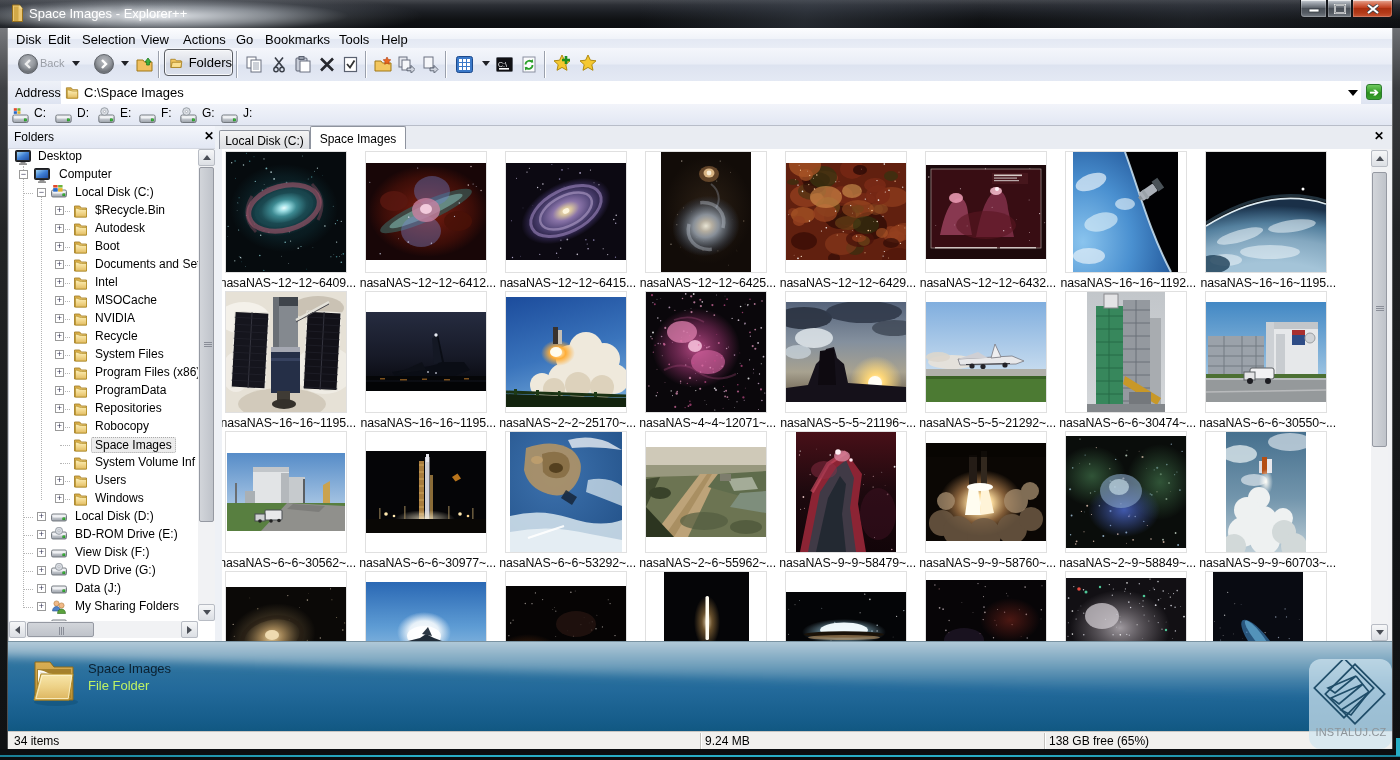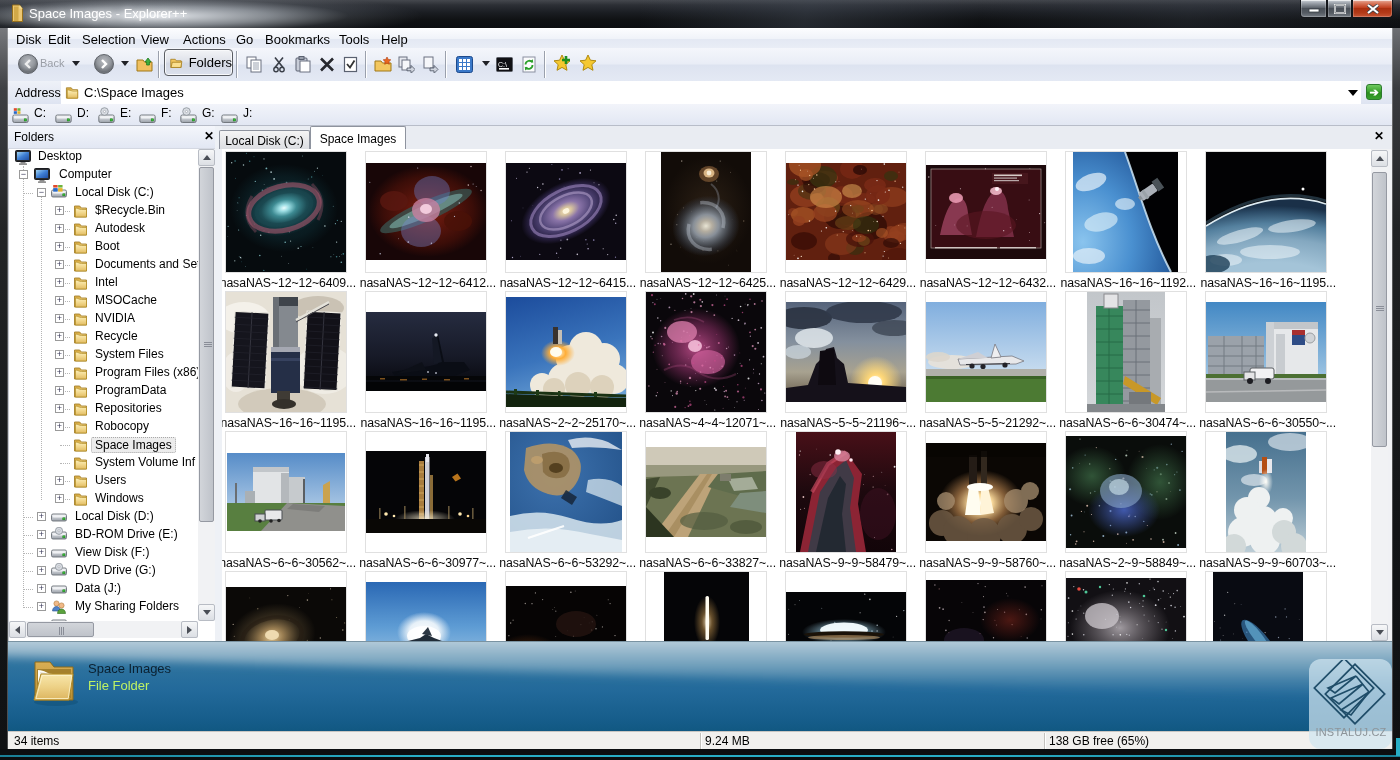--- a/index.html
+++ b/index.html
@@ -1689,21 +1689,21 @@
       </g>
       <g fill="#d2d9d9">
         <circle cx="58" cy="100" r="12"></circle>
         <circle cx="68" cy="114" r="13"></circle>
         <circle cx="8" cy="114" r="12"></circle>
       </g>
     </svg>
 <div class="thl" style="left:-6px;top:407px">nasaNAS~6~6~30562~...</div>
 <div class="thl" style="left:134px;top:407px">nasaNAS~6~6~30977~...</div>
 <div class="thl" style="left:274px;top:407px">nasaNAS~6~6~53292~...</div>
-<div class="thl" style="left:414px;top:407px">nasaNAS~6~6~33827~...</div>
+<div class="thl" style="left:414px;top:407px">nasaNAS~2~6~55962~...</div>
 <div class="thl" style="left:554px;top:407px">nasaNAS~9~9~58479~...</div>
 <div class="thl" style="left:694px;top:407px">nasaNAS~9~9~58760~...</div>
 <div class="thl" style="left:834px;top:407px">nasaNAS~2~9~58849~...</div>
 <div class="thl" style="left:974px;top:407px">nasaNAS~9~9~60703~...</div>
 <div class="cell" style="left:3px;top:422px;width:122px;height:122px"></div>
 <svg class="th" style="left:4px;top:438px" width="120" height="90" viewBox="0 0 120 90">
       <rect width="120" height="90" fill="#0b0907"></rect>
       <circle cx="6.0" cy="85.1" r="0.34" fill="#a89878" opacity="0.7"></circle>
       <circle cx="78.4" cy="66.8" r="0.41" fill="#a89878" opacity="0.7"></circle>
       <circle cx="111.1" cy="62.3" r="0.37" fill="#d8c8b0" opacity="0.7"></circle>

